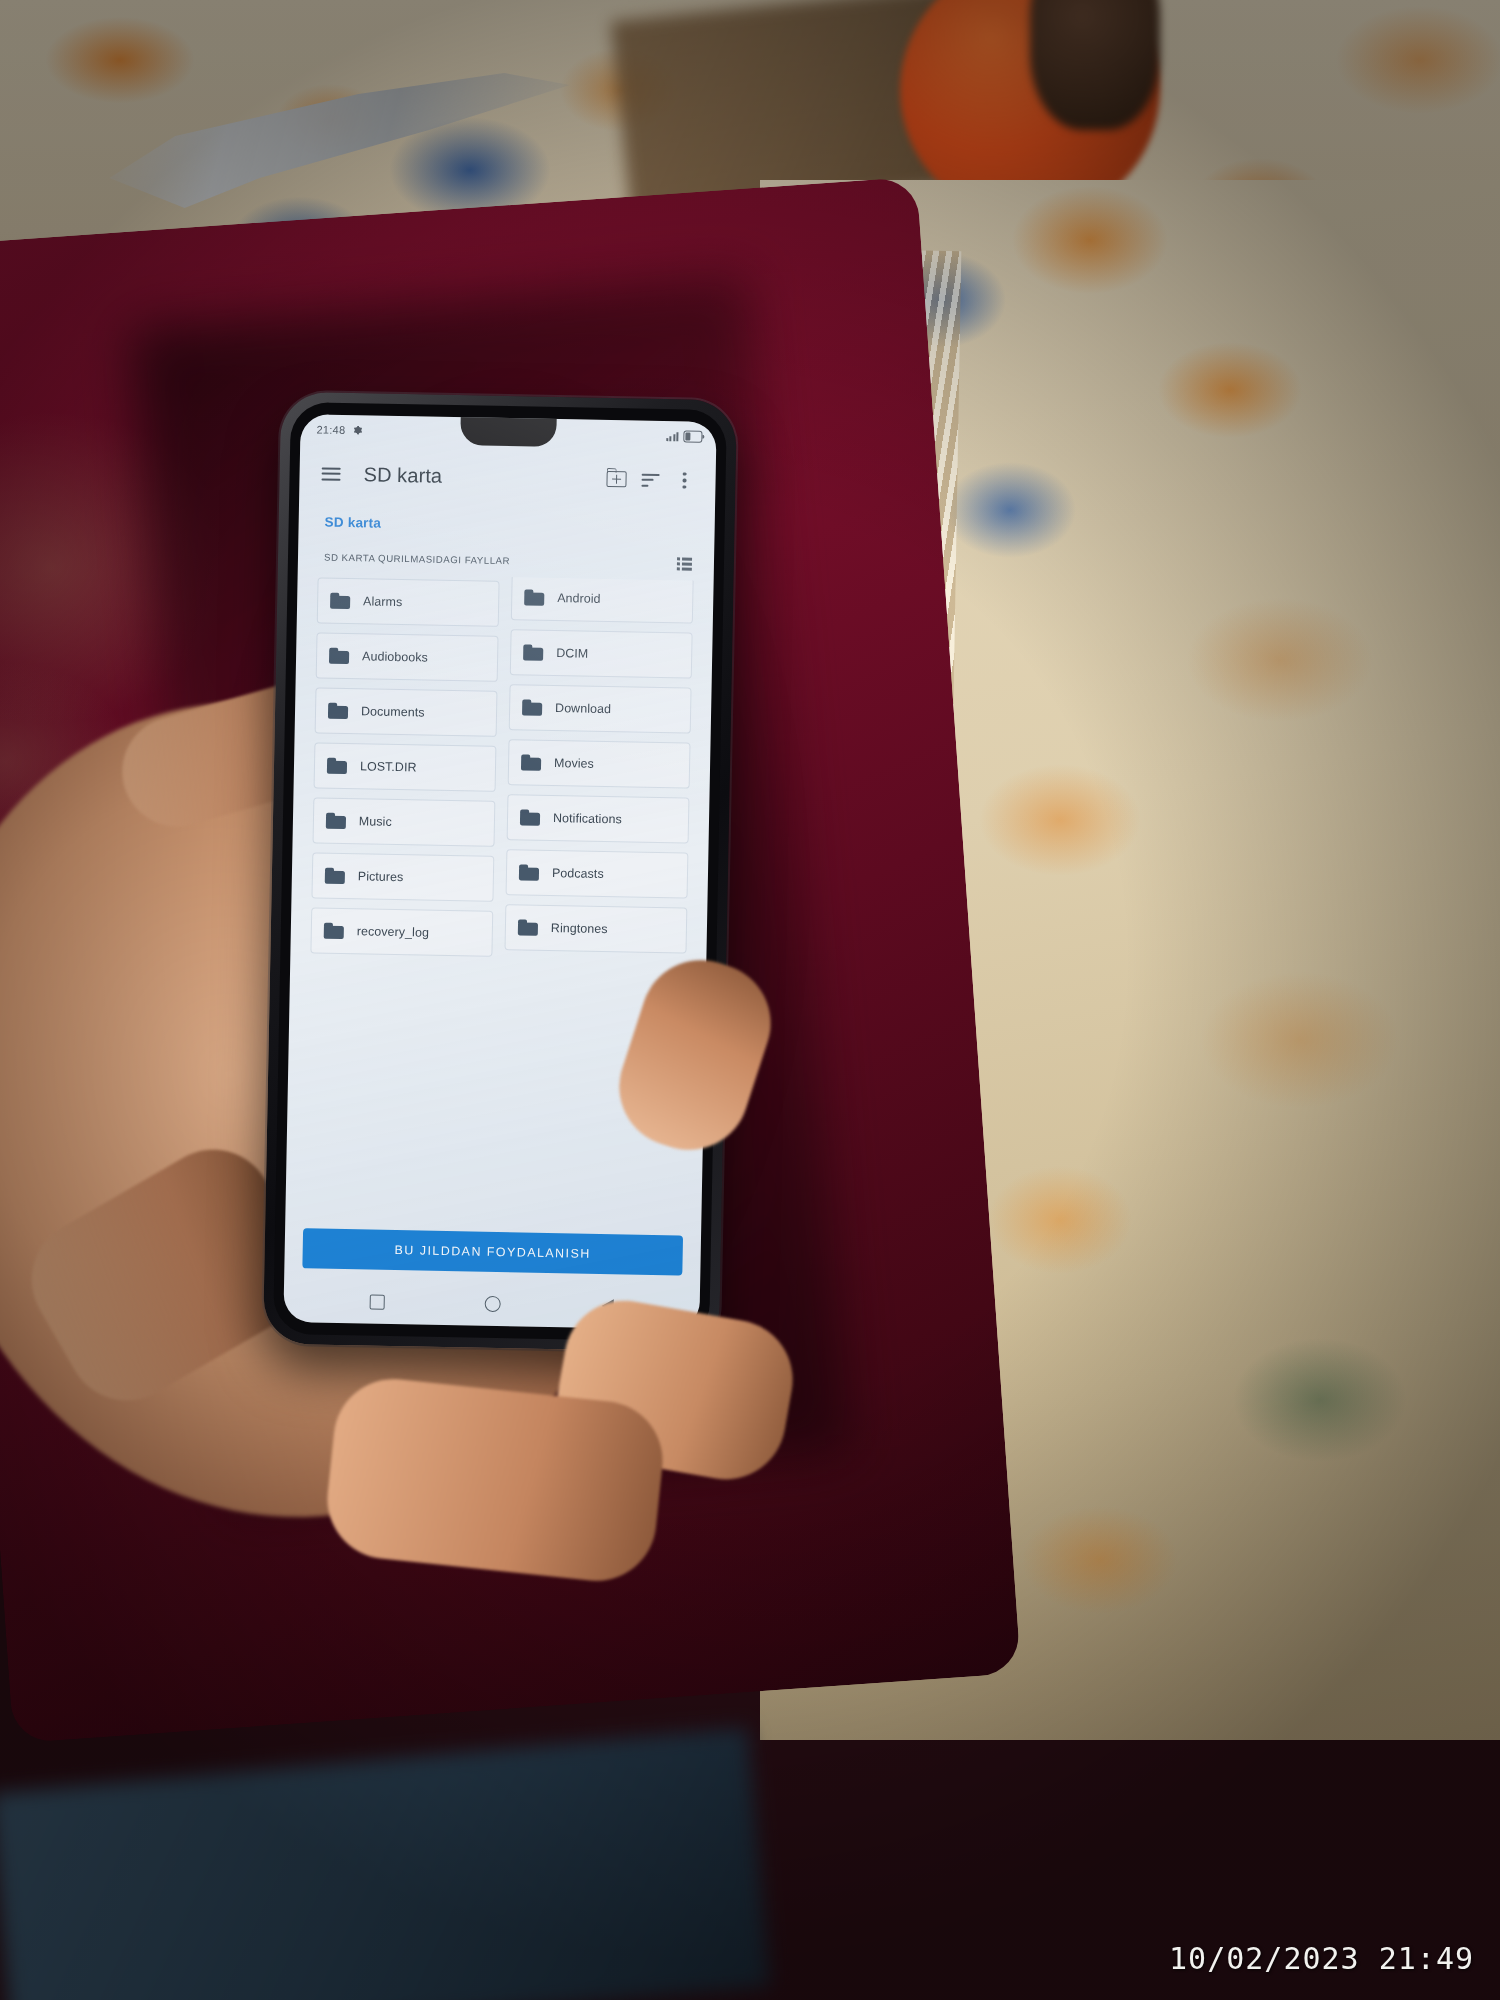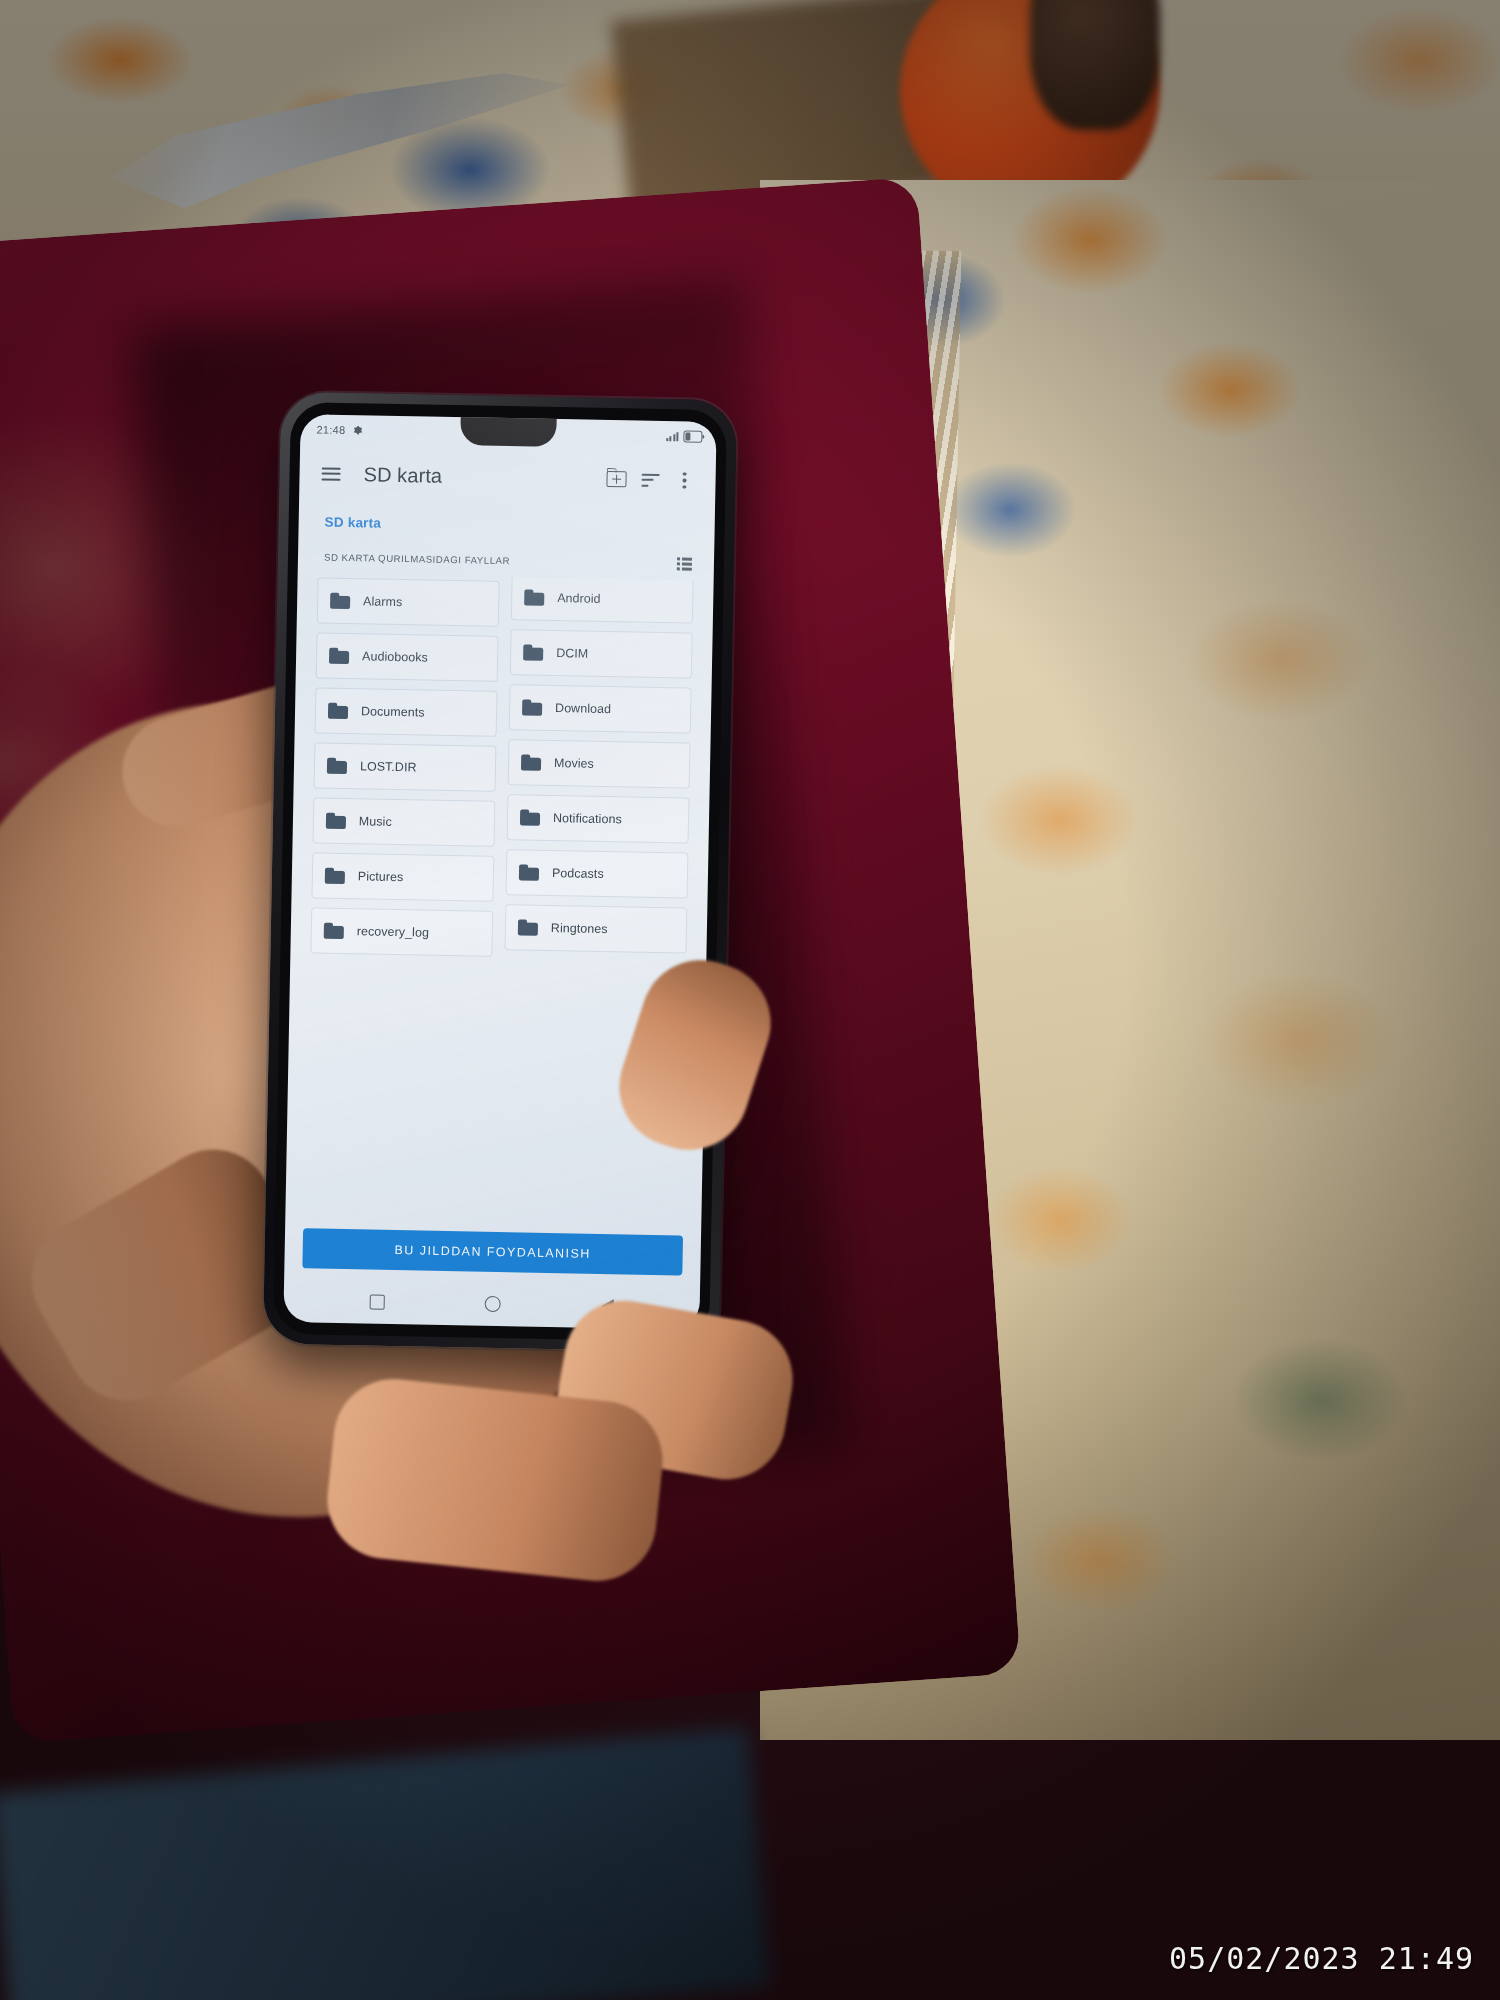--- a/index.html
+++ b/index.html
@@ -476,13 +476,13 @@
 
     <div class="glare"></div>
     <div class="glare2"></div>
   </div>
 </div>
 
 <div class="finger f2" style="z-index:60;"></div>
 <div class="finger f3" style="z-index:60;"></div>
 <div class="finger f4" style="z-index:60;"></div>
 
-<div id="watermark">05/02/2023  21:49</div>
+<div id="watermark">10/02/2023  21:49</div>
 
 </body></html>

